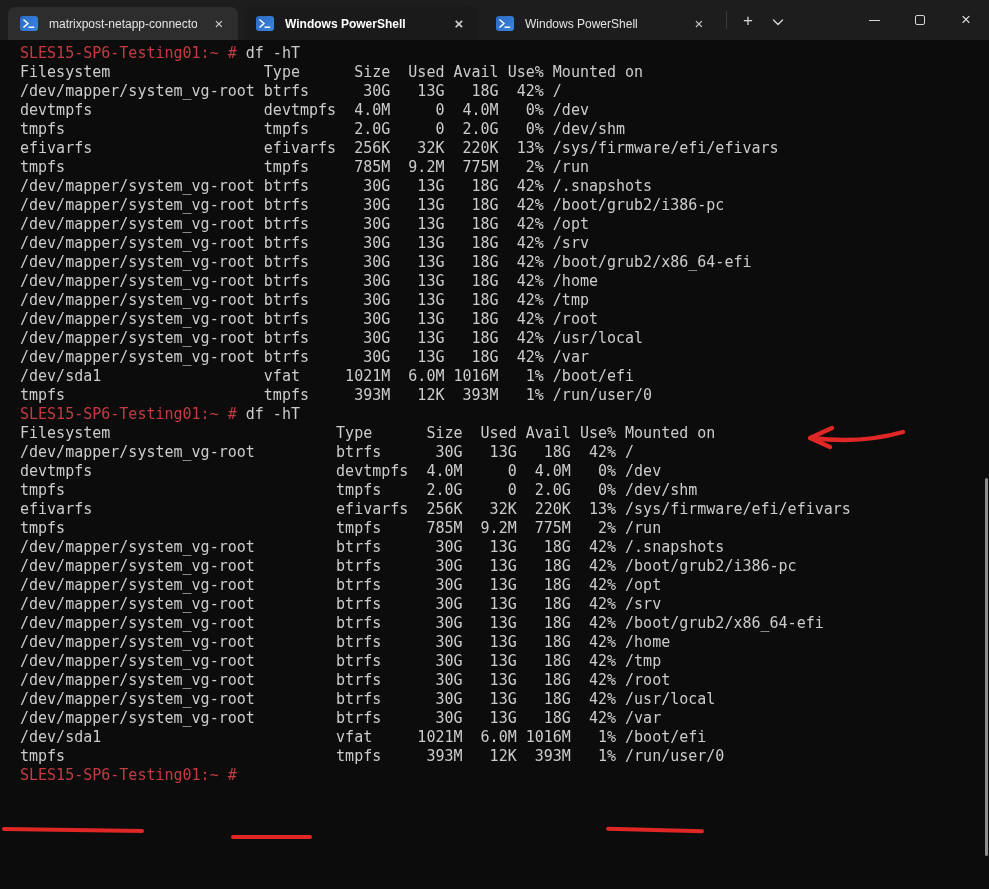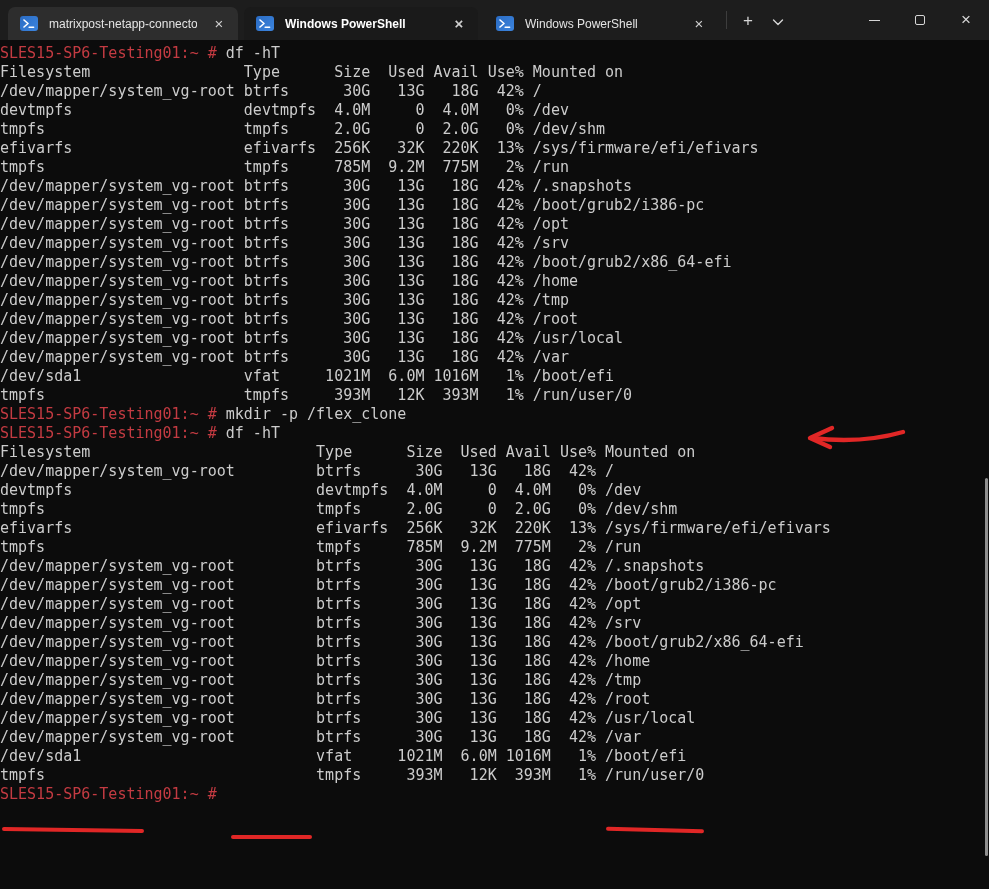--- a/index.html
+++ b/index.html
@@ -29,21 +29,21 @@
   .newtab { left:734px; }
   .tabmenu { left:764px; }
   .wincontrols { position:absolute; right:0; top:0; height:40px; display:flex; }
   .wc { width:46px; height:40px; display:flex; align-items:center; justify-content:center;
         color:#d6d6d6; font-size:17px; }
   .min-bar { display:block; width:11px; height:1px; background:#d6d6d6; }
   .max-box { display:block; width:10px; height:10px; border:1px solid #d6d6d6; border-radius:2px; }
 
   
   .terminal { position:absolute; top:40px; left:0; width:954px; height:849px;
-              background:var(--terminal_bg,#0c0c0c); padding:4px 0 0 0; cursor:text; }
+              background:var(--terminal_bg,#0c0c0c); padding:4px 0 0 20px; cursor:text; }
   .line { height:19px; line-height:19px; white-space:pre;
           font-family:"DejaVu Sans Mono","Liberation Mono",monospace;
           font-size:15px; color:var(--terminal_text,#cccccc); }
   .prompt { color:var(--prompt_red,#c43b42); }
 
   .scroll-thumb { position:absolute; right:1px; top:478px; width:3px; height:378px;
                   background:var(--scrollbar_thumb,#8f8f8f); border-radius:2px; }
 
   
   .arrow-svg { position:absolute; left:790px; top:420px; width:125px; height:32px; }
@@ -132,21 +132,20 @@
       <div class="line">/dev/mapper/system_vg-root btrfs      30G   13G   18G  42% /opt</div>
       <div class="line">/dev/mapper/system_vg-root btrfs      30G   13G   18G  42% /srv</div>
       <div class="line">/dev/mapper/system_vg-root btrfs      30G   13G   18G  42% /boot/grub2/x86_64-efi</div>
       <div class="line">/dev/mapper/system_vg-root btrfs      30G   13G   18G  42% /home</div>
       <div class="line">/dev/mapper/system_vg-root btrfs      30G   13G   18G  42% /tmp</div>
       <div class="line">/dev/mapper/system_vg-root btrfs      30G   13G   18G  42% /root</div>
       <div class="line">/dev/mapper/system_vg-root btrfs      30G   13G   18G  42% /usr/local</div>
       <div class="line">/dev/mapper/system_vg-root btrfs      30G   13G   18G  42% /var</div>
       <div class="line">/dev/sda1                  vfat     1021M  6.0M 1016M   1% /boot/efi</div>
       <div class="line">tmpfs                      tmpfs     393M   12K  393M   1% /run/user/0</div>
-      <div class="line"><span class="prompt">SLES15-SP6-Testing01:~ # </span><span>mkdir -p /flex_clone</span></div>
       <div class="line"><span class="prompt">SLES15-SP6-Testing01:~ # </span><span>df -hT</span></div>
       <div class="line">Filesystem                         Type      Size  Used Avail Use% Mounted on</div>
       <div class="line">/dev/mapper/system_vg-root         btrfs      30G   13G   18G  42% /</div>
       <div class="line">devtmpfs                           devtmpfs  4.0M     0  4.0M   0% /dev</div>
       <div class="line">tmpfs                              tmpfs     2.0G     0  2.0G   0% /dev/shm</div>
       <div class="line">efivarfs                           efivarfs  256K   32K  220K  13% /sys/firmware/efi/efivars</div>
       <div class="line">tmpfs                              tmpfs     785M  9.2M  775M   2% /run</div>
       <div class="line">/dev/mapper/system_vg-root         btrfs      30G   13G   18G  42% /.snapshots</div>
       <div class="line">/dev/mapper/system_vg-root         btrfs      30G   13G   18G  42% /boot/grub2/i386-pc</div>
       <div class="line">/dev/mapper/system_vg-root         btrfs      30G   13G   18G  42% /opt</div>

